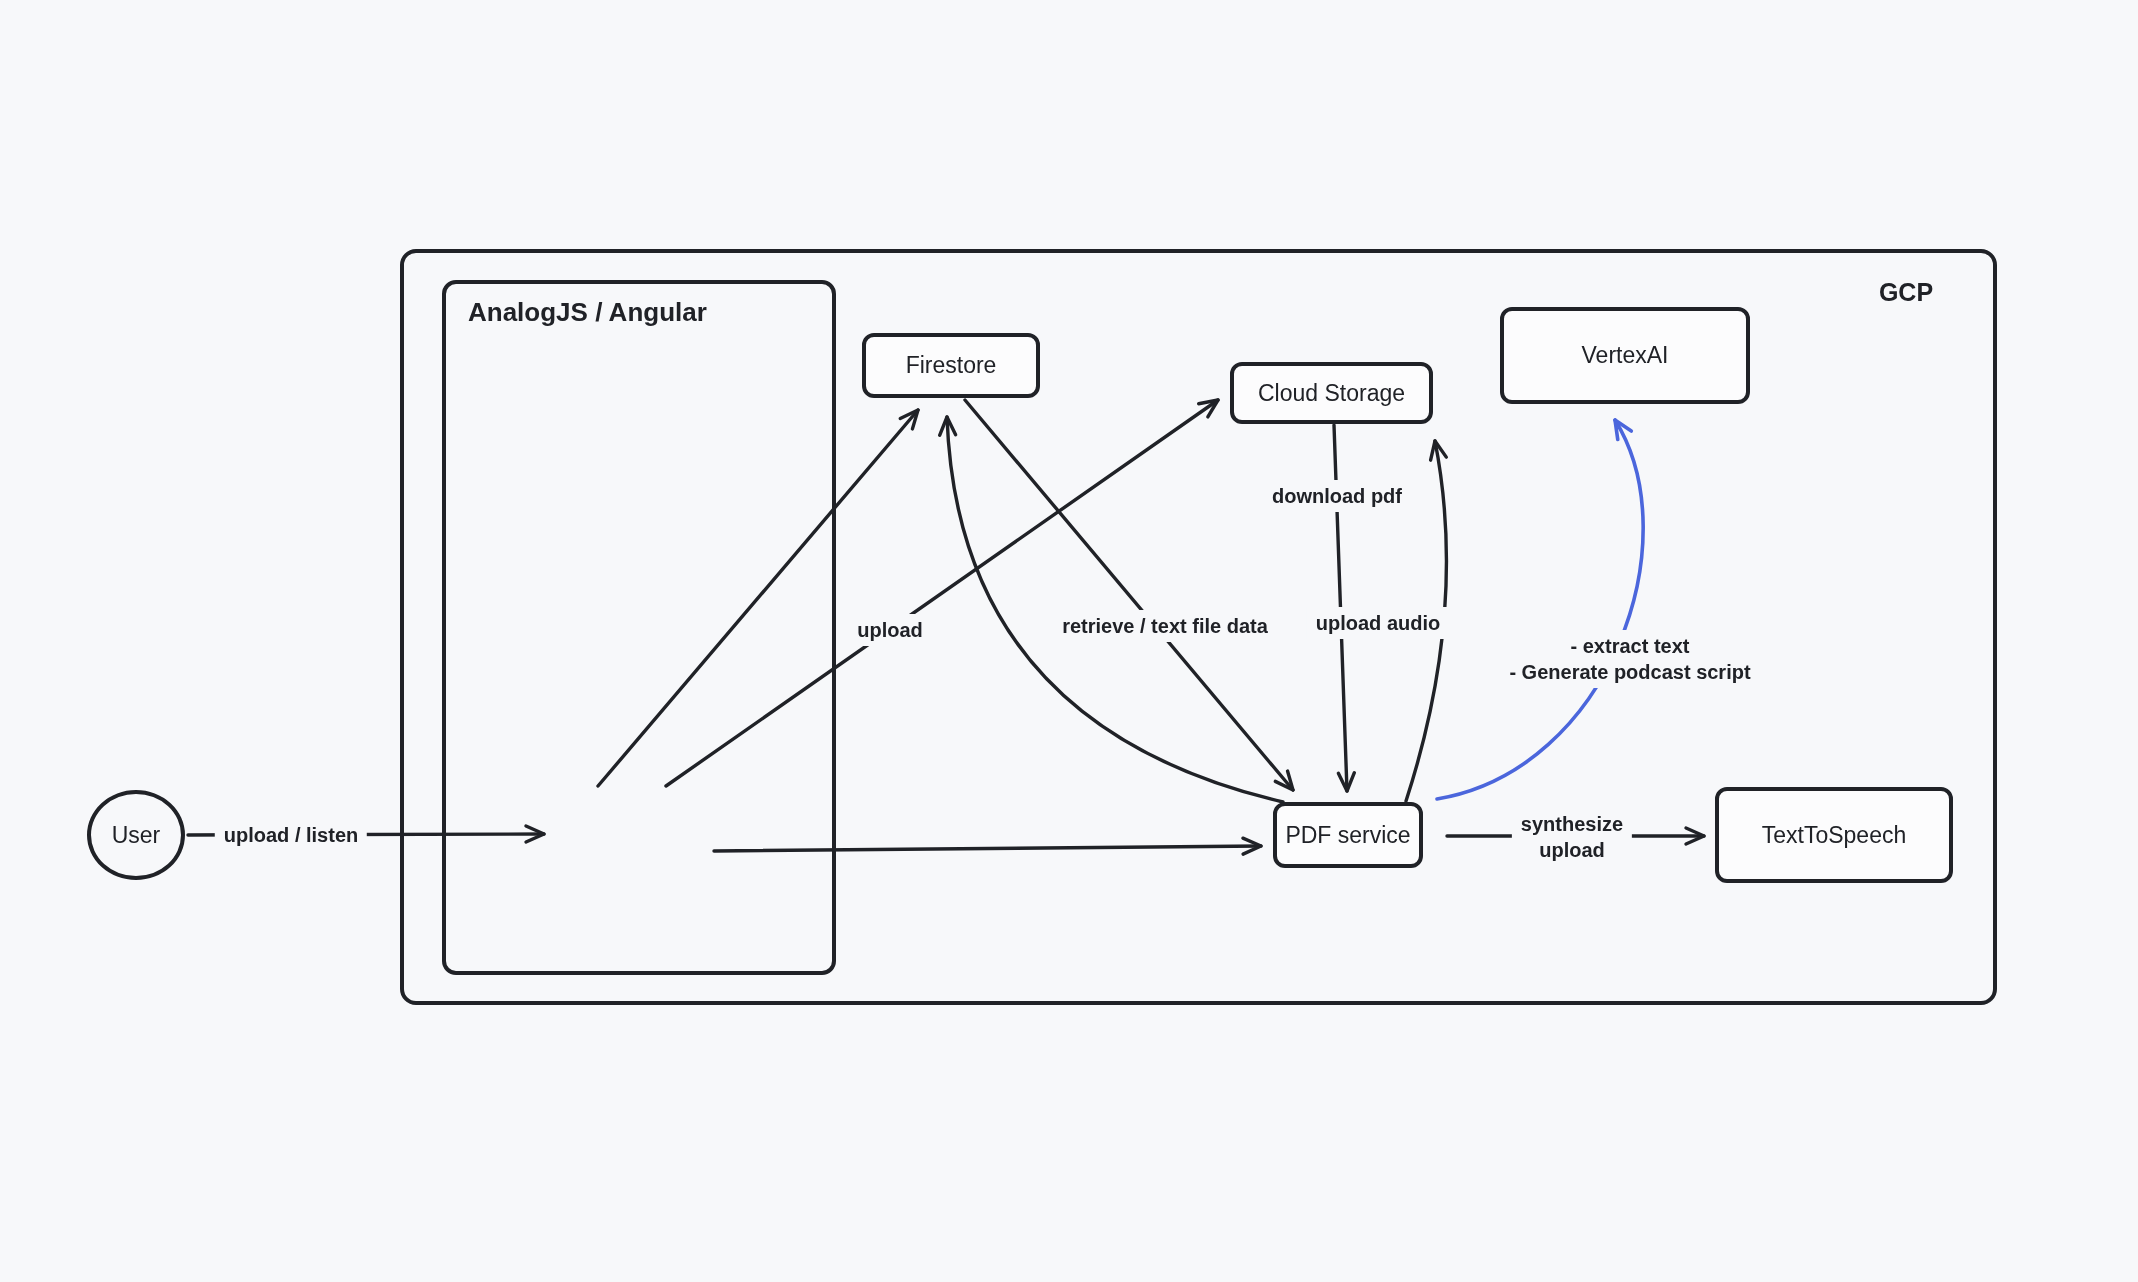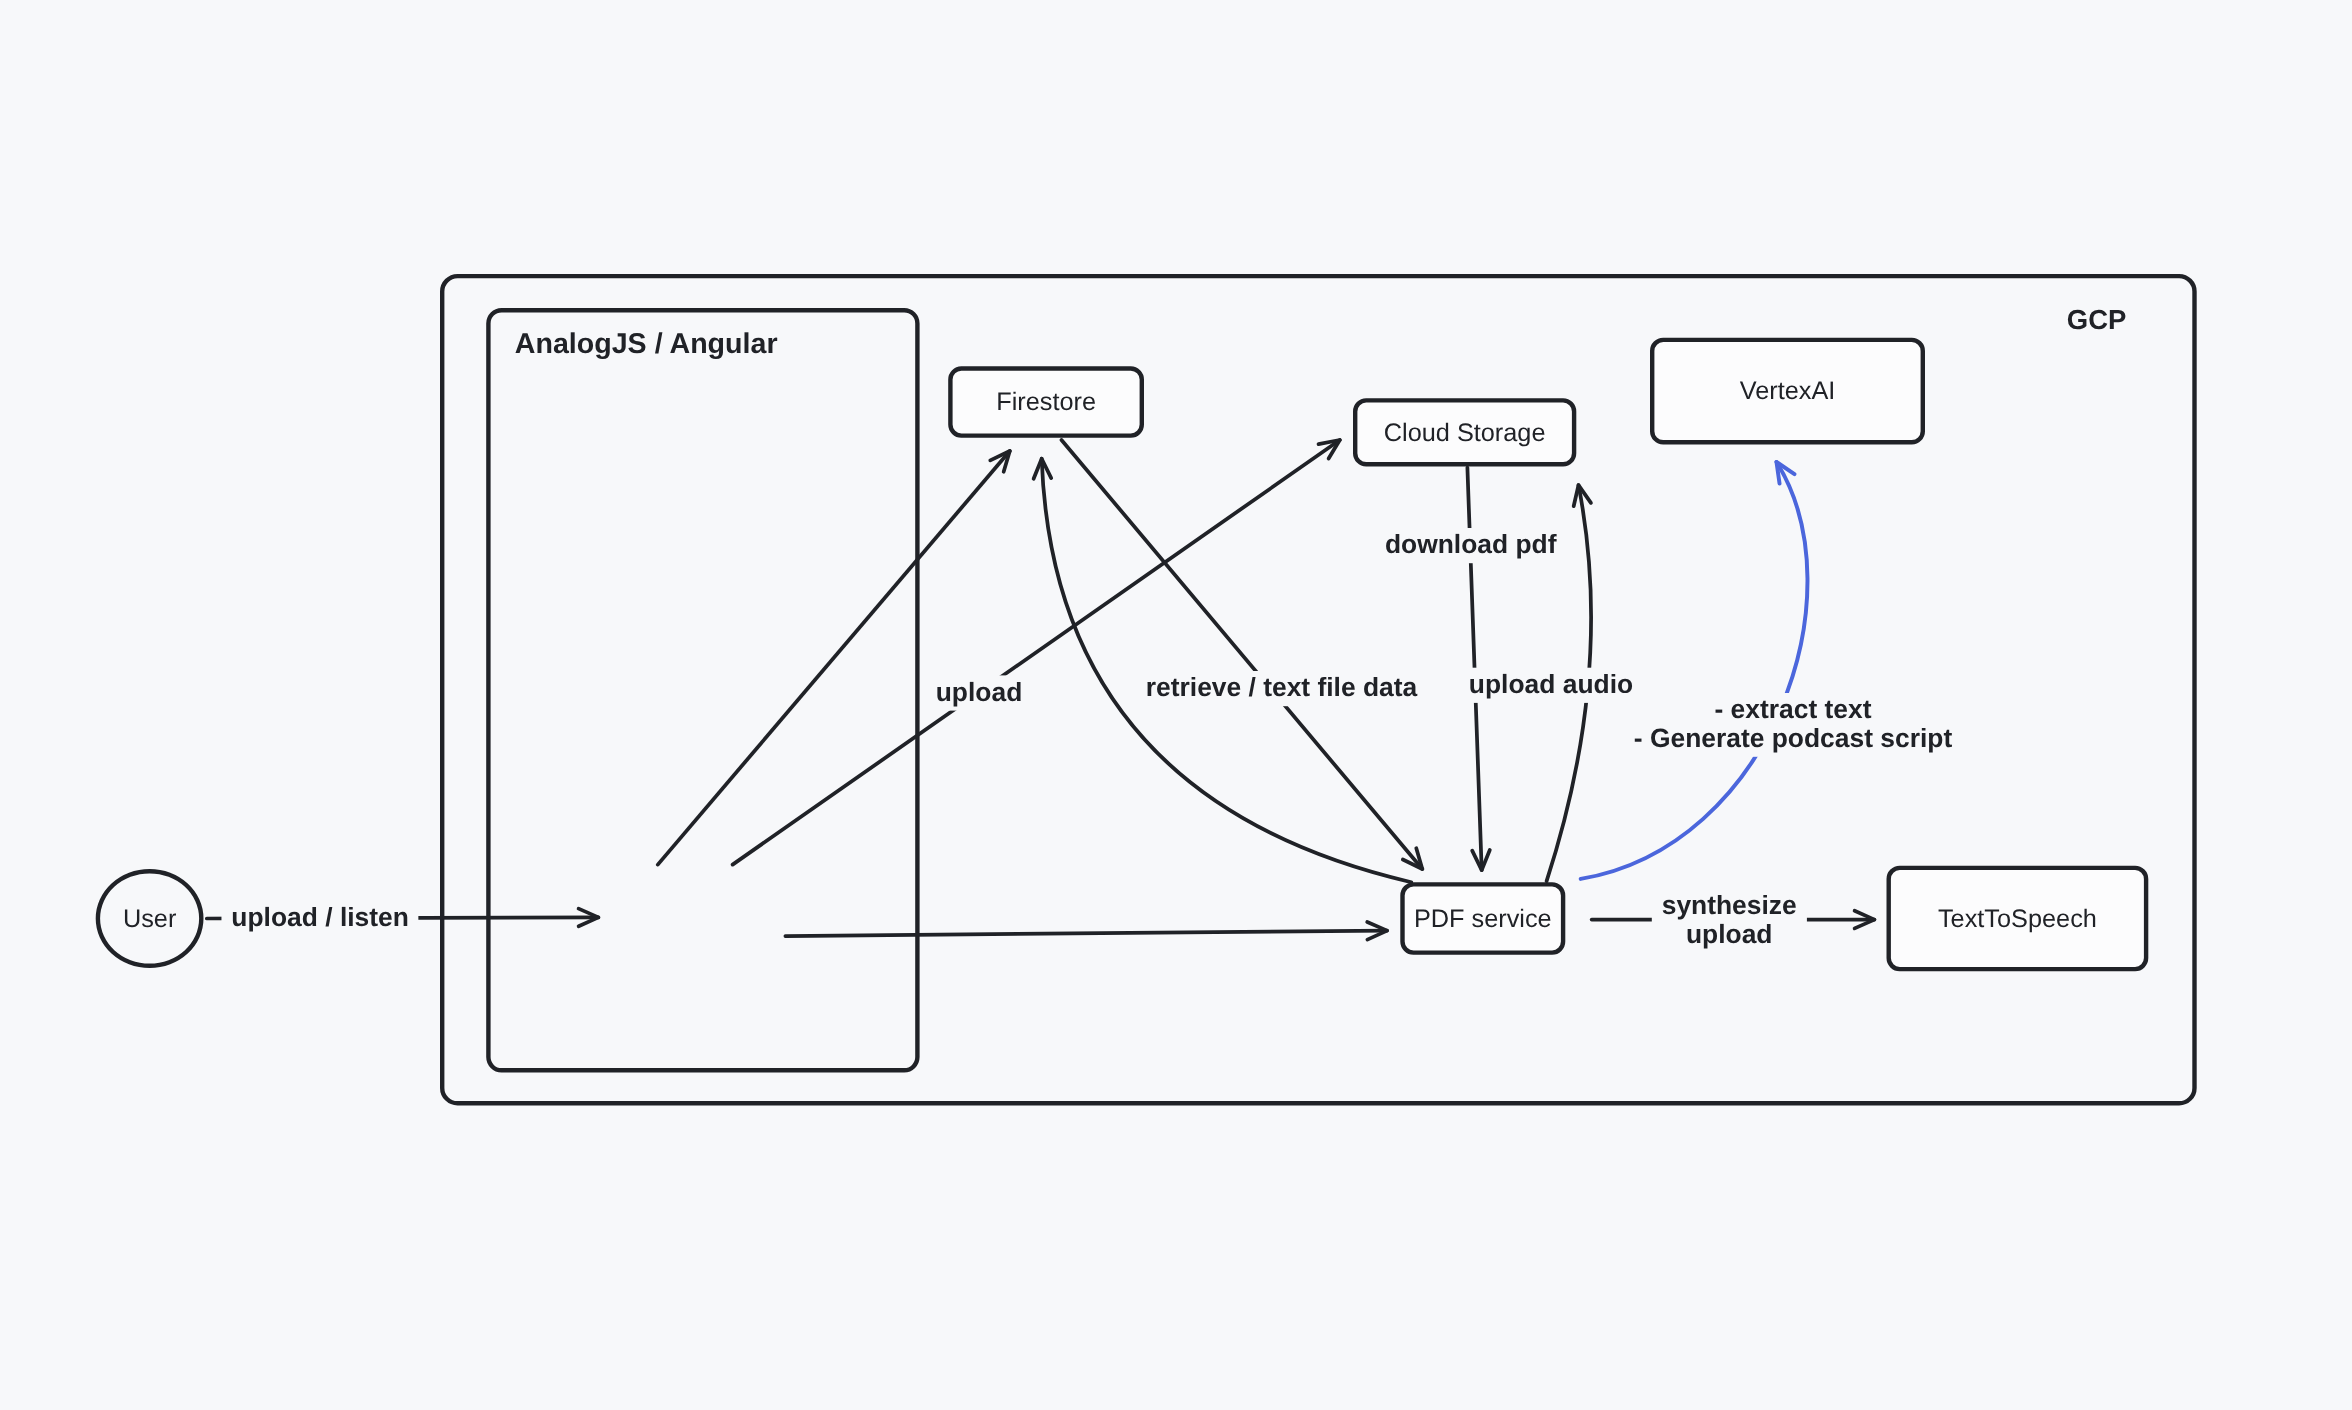--- a/index.html
+++ b/index.html
@@ -32,21 +32,21 @@
     position:absolute;z-index:5;font-weight:700;font-size:26px;white-space:nowrap;
   }
   .node{
     position:absolute;z-index:3;border:4px solid var(--stroke);border-radius:12px;
     background:var(--node-fill);display:flex;align-items:center;justify-content:center;
     font-weight:400;font-size:23px;white-space:nowrap;
   }
   .ellipse{border-radius:50%;background:var(--bg);}
   .elabel{
     position:absolute;z-index:4;transform:translate(-50%,-50%);
-    background:var(--bg);padding:3px 9px;font-weight:700;font-size:24px;
+    background:var(--bg);padding:3px 9px;font-weight:700;font-size:20px;
     white-space:nowrap;text-align:center;line-height:26px;
   }
 </style>
 </head>
 <body>
 
 <div class="stage">
 
   <div class="container-box" style="left:400px;top:249px;width:1597px;height:756px;"></div>
   <div class="container-box" style="left:442px;top:280px;width:394px;height:695px;border-radius:14px;"></div>
@@ -102,21 +102,21 @@
   </div>
 
   <div class="elabel" style="left:291px;top:835px;">upload / listen</div>
 
   <div class="elabel" style="left:890px;top:630px;">upload</div>
 
   <div class="elabel" style="left:1165px;top:626px;">retrieve / text file data</div>
 
   <div class="elabel" style="left:1337px;top:496px;">download pdf</div>
 
-  <div class="elabel" style="left:1410px;top:623px;">upload audio</div>
+  <div class="elabel" style="left:1378px;top:623px;">upload audio</div>
 
   <div class="elabel" style="left:1630px;top:659px;">
     <div>- extract text</div>
     <div>- Generate podcast script</div>
   </div>
 
   <div class="elabel" style="left:1572px;top:837px;">
     <div>synthesize</div>
     <div>upload</div>
   </div>

